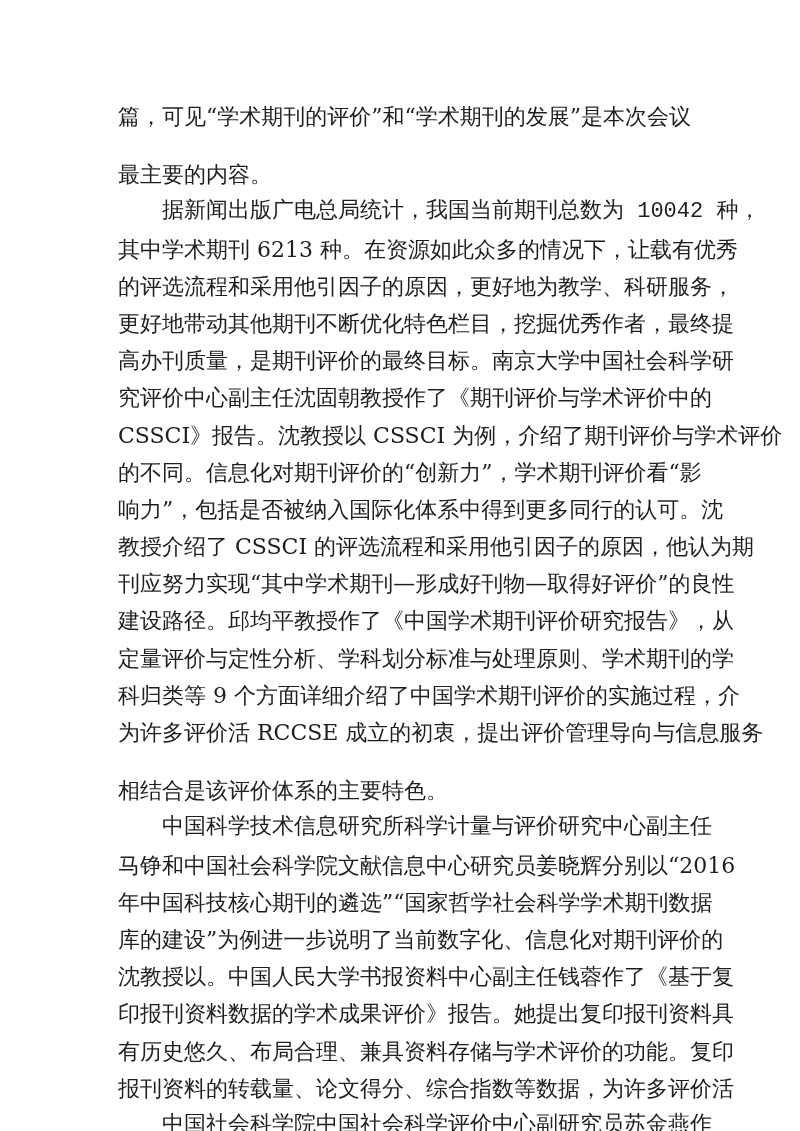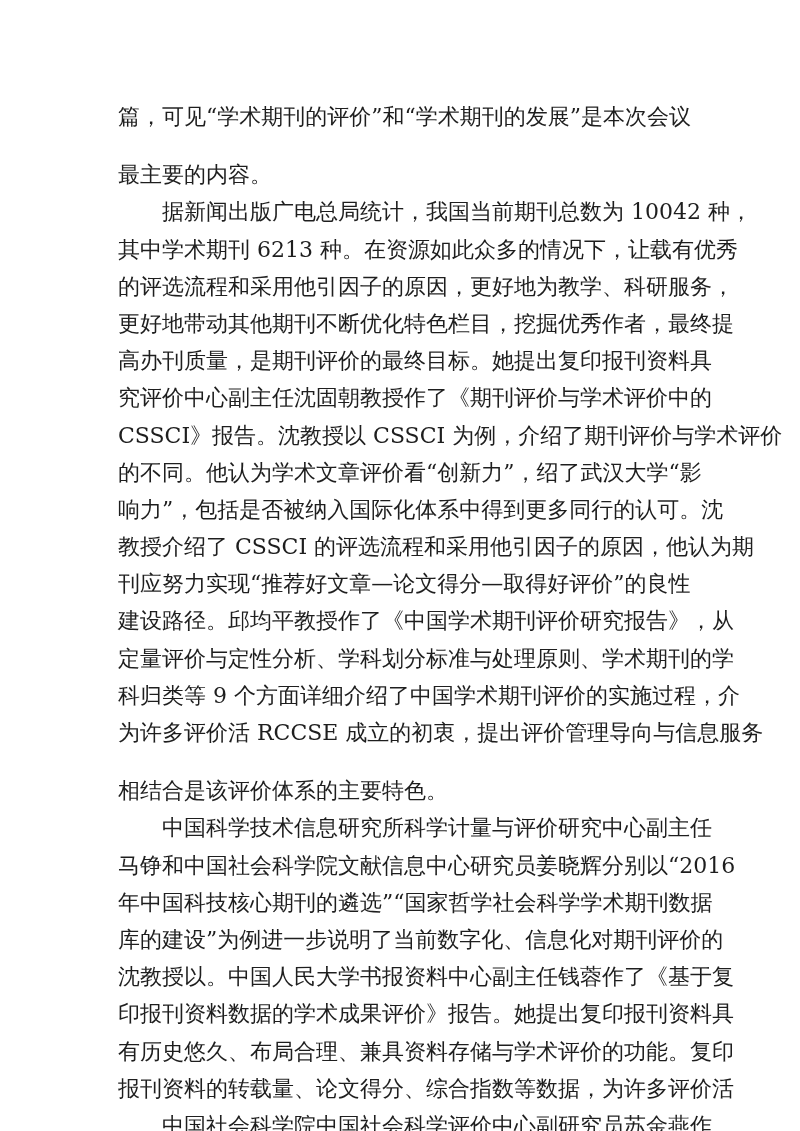--- a/index.html
+++ b/index.html
@@ -4,42 +4,42 @@
 <style>
   html, body { margin:0; padding:0; background:#ffffff; }
   body { width:800px; height:1131px; position:relative; overflow:hidden; }
   .page {
     position:absolute; left:118px; top:98px; width:566px;
     font-family: "DejaVu Serif", "Liberation Serif", serif;
     color:#1e1e1e; font-size:22px; line-height:37.2px;
   }
   .line { display:block; white-space:nowrap; text-align:justify; text-align-last:justify; height:37.2px; }
   .line.last { text-align-last:left;margin-top:21px; }
-  .line.indent { padding-left:44px; }
+  .line.indent { padding-left:44px;font-family:Liberation Mono, monospace; }
 </style>
 </head>
 <body>
 
 <div class="page">
   <div>
     <span class="line">篇，可见“学术期刊的评价”和“学术期刊的发展”是本次会议</span>
     <span class="line last">最主要的内容。</span>
   </div>
   <div>
     <span class="line indent">据新闻出版广电总局统计，我国当前期刊总数为 10042 种，</span>
     <span class="line">其中学术期刊 6213 种。在资源如此众多的情况下，让载有优秀</span>
     <span class="line">的评选流程和采用他引因子的原因，更好地为教学、科研服务，</span>
     <span class="line">更好地带动其他期刊不断优化特色栏目，挖掘优秀作者，最终提</span>
-    <span class="line">高办刊质量，是期刊评价的最终目标。她提出复印报刊资料具</span>
+    <span class="line">高办刊质量，是期刊评价的最终目标。南京大学中国社会科学研</span>
     <span class="line">究评价中心副主任沈固朝教授作了《期刊评价与学术评价中的</span>
     <span class="line">CSSCI》报告。沈教授以 CSSCI 为例，介绍了期刊评价与学术评价</span>
-    <span class="line">的不同。他认为学术文章评价看“创新力”，绍了武汉大学“影</span>
+    <span class="line">的不同。信息化对期刊评价的“创新力”，学术期刊评价看“影</span>
     <span class="line">响力”，包括是否被纳入国际化体系中得到更多同行的认可。沈</span>
     <span class="line">教授介绍了 CSSCI 的评选流程和采用他引因子的原因，他认为期</span>
-    <span class="line">刊应努力实现“推荐好文章—论文得分—取得好评价”的良性</span>
+    <span class="line">刊应努力实现“其中学术期刊—形成好刊物—取得好评价”的良性</span>
     <span class="line">建设路径。邱均平教授作了《中国学术期刊评价研究报告》，从</span>
     <span class="line">定量评价与定性分析、学科划分标准与处理原则、学术期刊的学</span>
     <span class="line">科归类等 9 个方面详细介绍了中国学术期刊评价的实施过程，介</span>
     <span class="line">为许多评价活 RCCSE 成立的初衷，提出评价管理导向与信息服务</span>
     <span class="line last">相结合是该评价体系的主要特色。</span>
   </div>
   <div>
     <span class="line indent">中国科学技术信息研究所科学计量与评价研究中心副主任</span>
     <span class="line">马铮和中国社会科学院文献信息中心研究员姜晓辉分别以“2016</span>
     <span class="line">年中国科技核心期刊的遴选”“国家哲学社会科学学术期刊数据</span>

